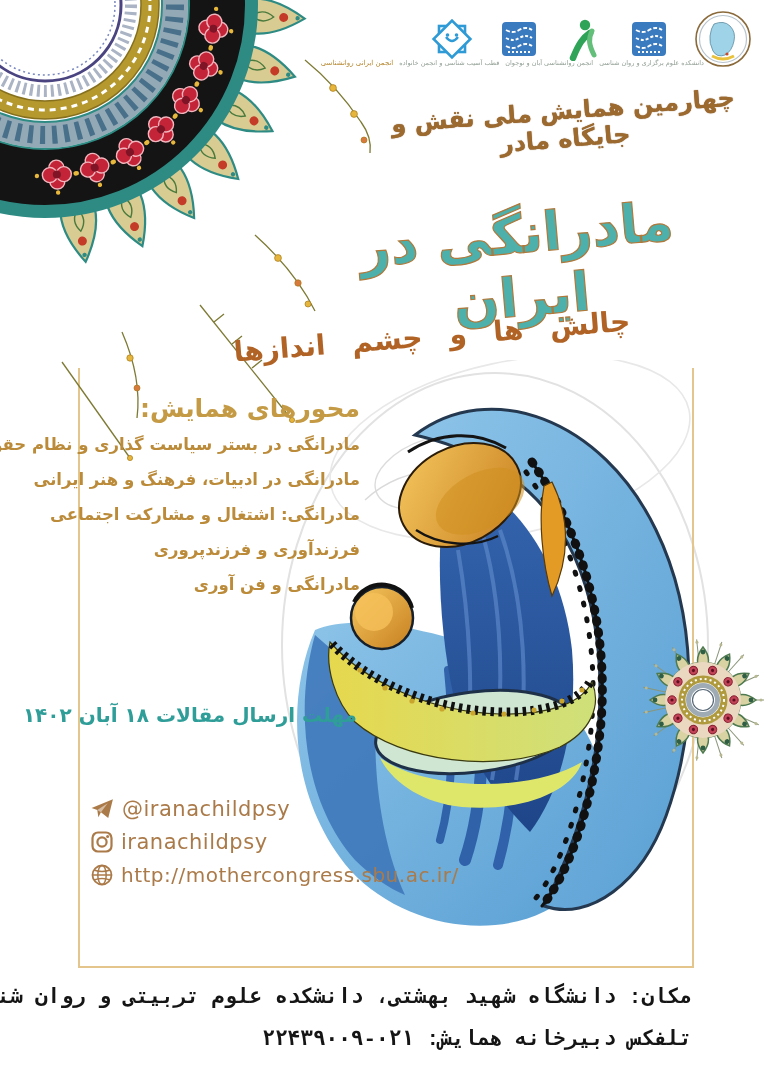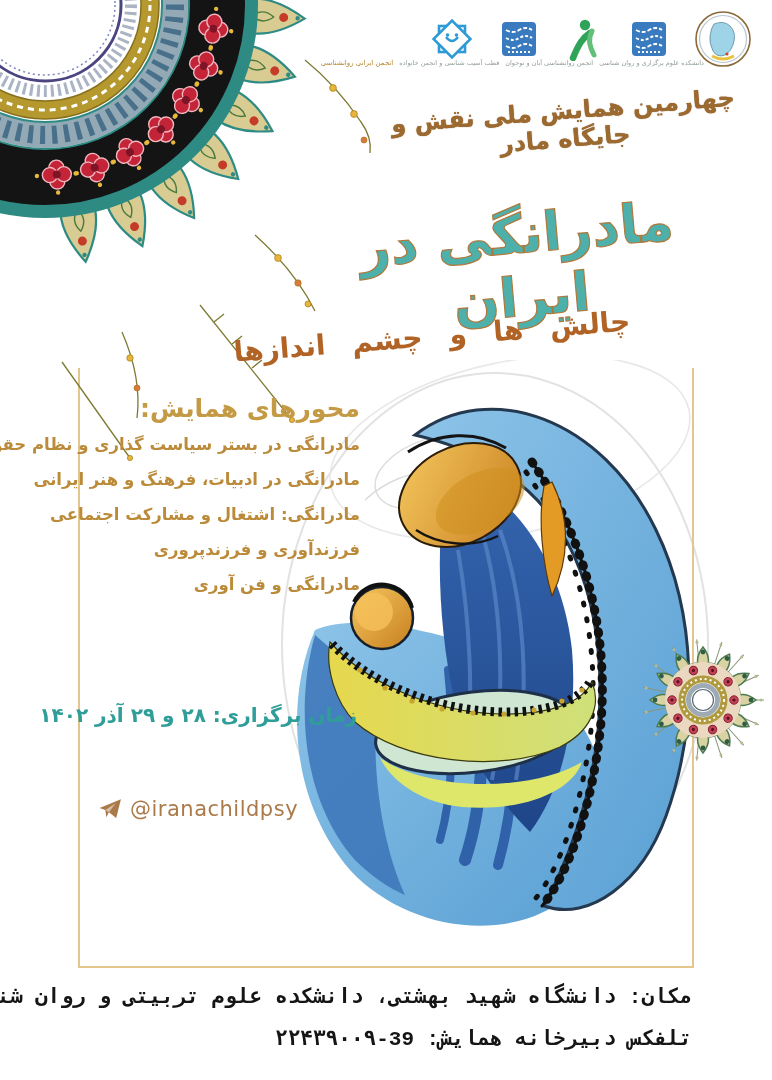--- a/index.html
+++ b/index.html
@@ -37,21 +37,21 @@
     border:2px solid #e4c68c;border-top:none;z-index:2;
   }
   
   .topics{top:394px;right:412px;text-align:right;direction:rtl;z-index:6;}
   .topics-heading{font-size:25px;font-weight:bold;color:#c49a44;margin-bottom:12px;white-space:nowrap;}
   .topic-item{font-size:16.5px;font-weight:bold;color:#bb8b3a;margin-bottom:16px;white-space:nowrap;}
   
   .dates{top:703px;right:415px;text-align:right;direction:rtl;z-index:6;}
   .date-line{font-size:20px;font-weight:bold;color:#2f9d98;margin-bottom:14px;white-space:nowrap;}
   
-  .contact{top:792px;left:98px;direction:ltr;z-index:6;text-align:right;}
+  .contact{top:792px;left:90px;direction:ltr;z-index:6;text-align:right;}
   .contact-row{display:flex;align-items:center;gap:7px;height:33px;color:#ab7a49;}
   .contact-row span{font-size:21px;letter-spacing:.5px;white-space:nowrap;}
   .contact-row.url span{font-size:20px;}
   
   .footer{top:977px;left:80px;width:612px;text-align:right;direction:rtl;z-index:6;font-family:Liberation Mono, monospace;}
   .footer div{font-size:21px;font-weight:bold;color:#151515;line-height:42px;white-space:nowrap;}
   
   .corner-ornament{top:0;left:0;z-index:3;}
   .illustration{top:360px;left:270px;z-index:1;}
   .rosette{top:635px;left:638px;z-index:4;}
@@ -369,31 +369,48 @@
   <div class="abs topics">
     <div class="topics-heading">محورهای همایش:</div>
     <div class="topic-item">مادرانگی در بستر سیاست گذاری و نظام حقوق ایران</div>
     <div class="topic-item">مادرانگی در ادبیات، فرهنگ و هنر ایرانی</div>
     <div class="topic-item">مادرانگی: اشتغال و مشارکت اجتماعی</div>
     <div class="topic-item">فرزندآوری و فرزندپروری</div>
     <div class="topic-item">مادرانگی و فن آوری</div>
   </div>
 
   <div class="abs dates">
-    <div class="date-line">زمان برگزاری: ۲۸ و ۲۹ آذر ۱۴۰۲</div>
+    <div class="date-line">مهلت ارسال مقالات ۱۸ آبان ۱۴۰۲</div>
   </div>
 
   <div class="abs contact">
     <div class="contact-row">
       <svg width="25" height="25" viewBox="0 0 24 24">
         <path d="M1.5,11.5 L22,3 L17.5,21 L10.5,15.5 L8,20.5 L7,13.5 Z" fill="#ab7a49"></path>
         <path d="M7,13.5 L17,7 L10.5,15.5" fill="#ffffff" opacity="0.5"></path>
       </svg>
       <span>@iranachildpsy</span>
     </div>
+    <div class="contact-row">
+      <svg width="24" height="24" viewBox="0 0 24 24">
+        <rect x="2.5" y="2.5" width="19" height="19" rx="5.5" fill="none" stroke="#ab7a49" stroke-width="2.2"></rect>
+        <circle cx="12" cy="12" r="4.6" fill="none" stroke="#ab7a49" stroke-width="2.2"></circle>
+        <circle cx="17.6" cy="6.4" r="1.5" fill="#ab7a49"></circle>
+      </svg>
+      <span>iranachildpsy</span>
+    </div>
+    <div class="contact-row url">
+      <svg width="24" height="24" viewBox="0 0 24 24">
+        <circle cx="12" cy="12" r="9.5" fill="none" stroke="#ab7a49" stroke-width="1.8"></circle>
+        <ellipse cx="12" cy="12" rx="4.2" ry="9.5" fill="none" stroke="#ab7a49" stroke-width="1.5"></ellipse>
+        <line x1="2.5" y1="12" x2="21.5" y2="12" stroke="#ab7a49" stroke-width="1.5"></line>
+        <path d="M4,7 Q12,10 20,7 M4,17 Q12,14 20,17" fill="none" stroke="#ab7a49" stroke-width="1.5"></path>
+      </svg>
+      <span>http://mothercongress.sbu.ac.ir/</span>
+    </div>
   </div>
 
   <div class="abs footer">
     <div>مکان: دانشگاه شهید بهشتی، دانشکده علوم تربیتی و روان شناسی</div>
-    <div>تلفکس دبیرخانه همایش: 39-۲۲۴۳۹۰۰۹</div>
+    <div>تلفکس دبیرخانه همایش: ۰۲۱-۲۲۴۳۹۰۰۹</div>
   </div>
 
 </div>
 
 </body></html>

